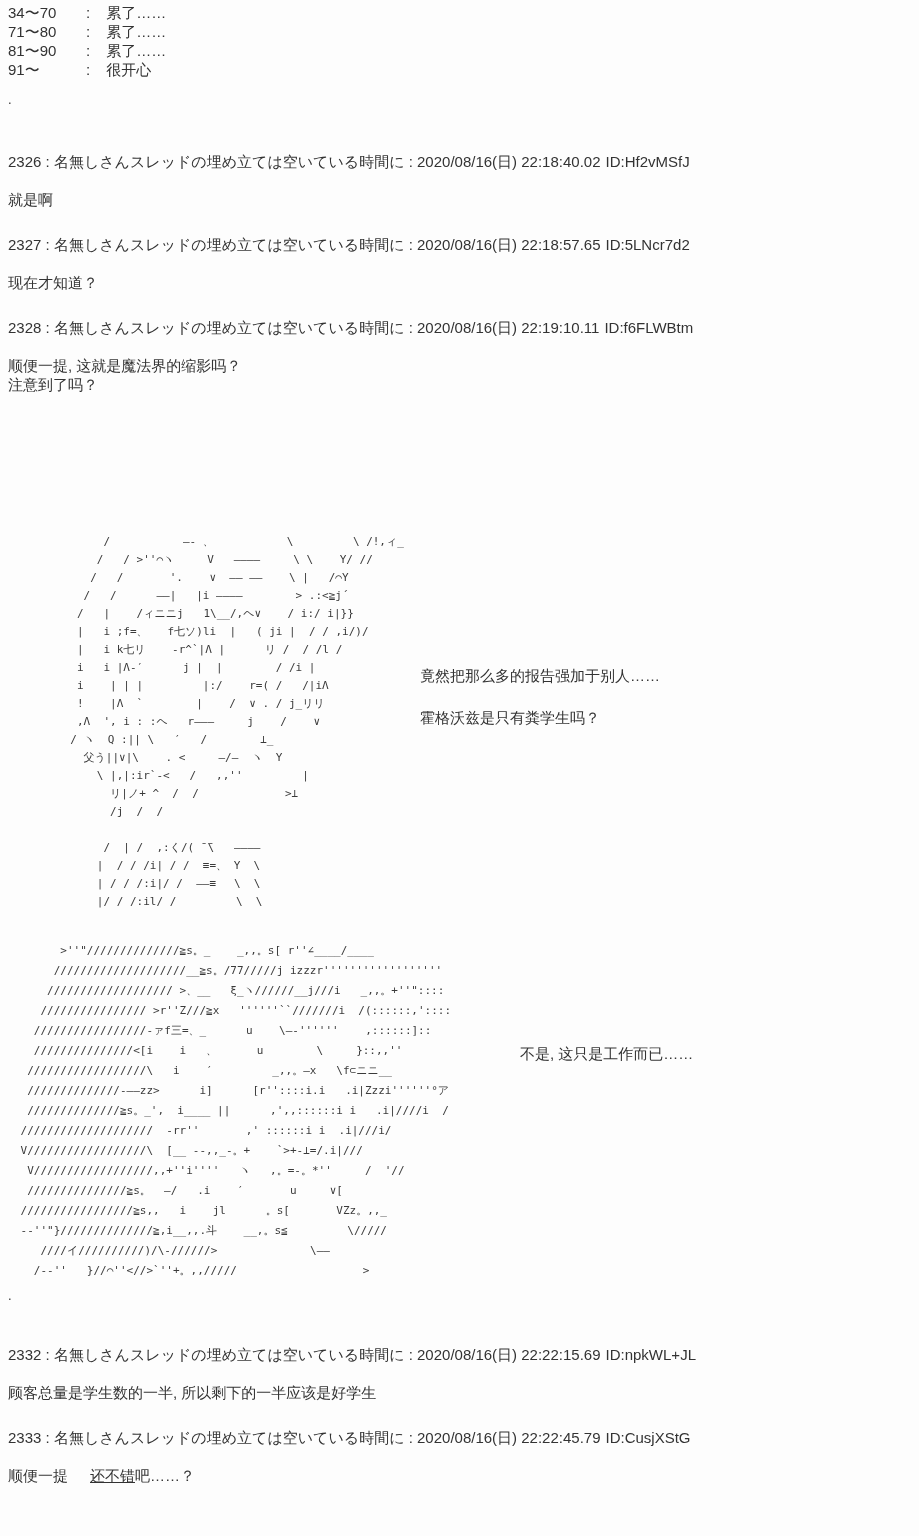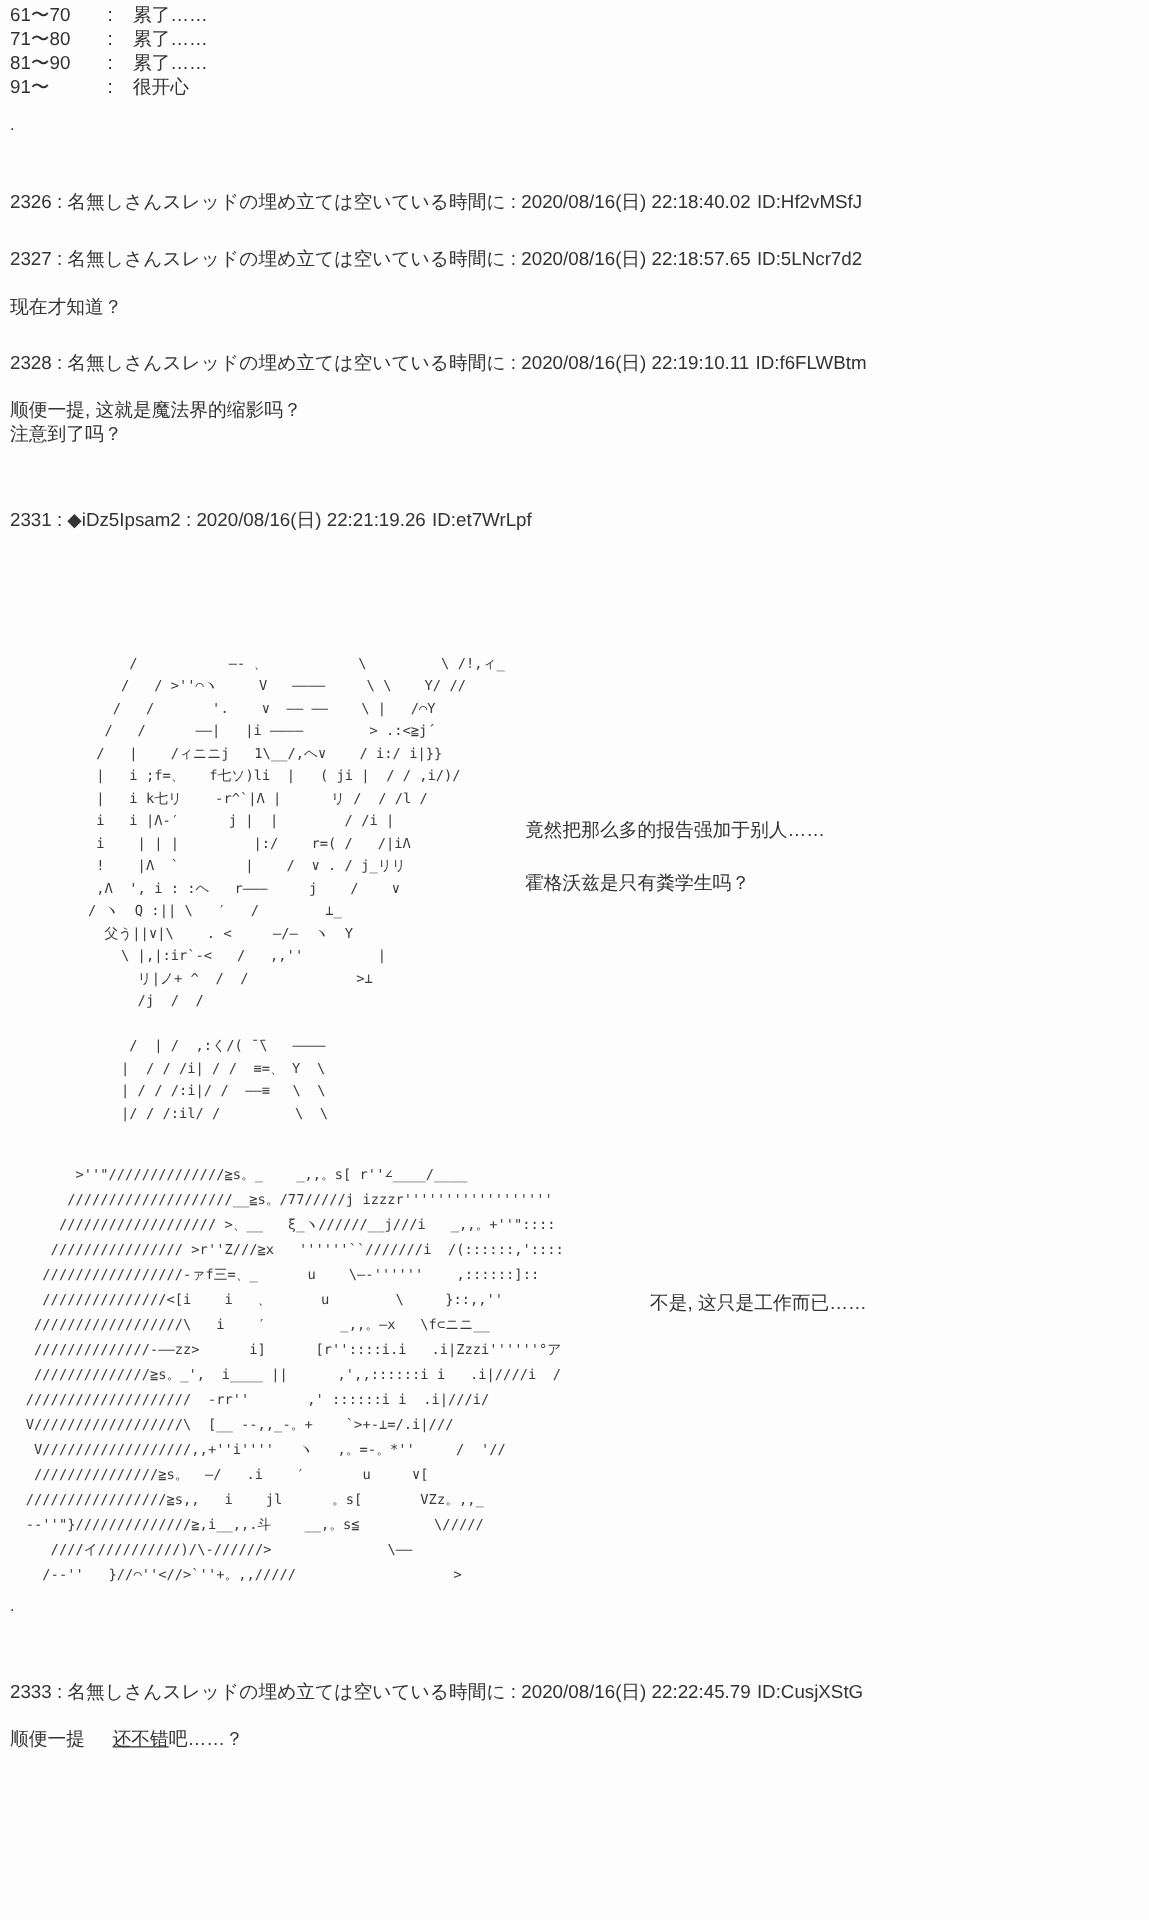--- a/index.html
+++ b/index.html
@@ -46,62 +46,60 @@
 
   .u { text-decoration: underline; margin-left: 22px; }
 </style>
 </head>
 <body>
 
 <div class="page">
 
   <div class="score-list">
     <div class="score-row">
-      <span class="range">61〜70</span><span>:</span><span class="label">累了……</span>
+      <span class="range">34〜70</span><span>:</span><span class="label">累了……</span>
     </div>
     <div class="score-row">
       <span class="range">71〜80</span><span>:</span><span class="label">累了……</span>
     </div>
     <div class="score-row">
       <span class="range">81〜90</span><span>:</span><span class="label">累了……</span>
     </div>
     <div class="score-row">
       <span class="range">91〜</span><span>:</span><span class="label">很开心</span>
     </div>
   </div>
 
   <div class="dot-line">.</div>
 
   <div class="post post-first">
     <div class="post-header">
       <span>2326</span><span> : </span><span>名無しさんスレッドの埋め立ては空いている時間に</span><span> : </span><span>2020/08/16(日) 22:18:40.02</span><span class="post-id">ID:Hf2vMSfJ</span>
     </div>
+    <div class="post-body">就是啊</div>
   </div>
 
   <div class="post">
     <div class="post-header">
       <span>2327</span><span> : </span><span>名無しさんスレッドの埋め立ては空いている時間に</span><span> : </span><span>2020/08/16(日) 22:18:57.65</span><span class="post-id">ID:5LNcr7d2</span>
     </div>
     <div class="post-body">现在才知道？</div>
   </div>
 
   <div class="post">
     <div class="post-header">
       <span>2328</span><span> : </span><span>名無しさんスレッドの埋め立ては空いている時間に</span><span> : </span><span>2020/08/16(日) 22:19:10.11</span><span class="post-id">ID:f6FLWBtm</span>
     </div>
     <div class="post-body">
       <div>顺便一提, 这就是魔法界的缩影吗？</div>
       <div>注意到了吗？</div>
     </div>
   </div>
 
   <div class="post post-2331">
-    <div class="post-header">
-      <span>2331</span><span> : </span><span>◆iDz5Ipsam2</span><span> : </span><span>2020/08/16(日) 22:21:19.26</span><span class="post-id">ID:et7WrLpf</span>
-    </div>
     <div class="post-body aa-body">
       <pre class="aa aa1">            /           ―- 、           \         \ /!,ィ_
            /   / &gt;''⌒ヽ     V   ――――     \ \    Y/ //
           /   /       '.    ∨  ―― ――    \ |   /⌒Y
          /   /      ――|   |i ――――        &gt; .:&lt;≧j´
         /   |    /ィニニj   1\__/,ヘ∨    / i:/ i|}}
         |   i ;f=、   f七ソ)li  |   ( ji |  / / ,i/)/
         |   i k七リ    -r^`|Λ |      リ /  / /l /
         i   i |Λ-′      j |  |        / /i |
         i    | | |         |:/    r=( /   /|iΛ
@@ -134,20 +132,26 @@
   ///////////////≧s。  ―/   .i    ′       u     ∨[
  /////////////////≧s,,   i    jl      。s[       VZz。,,_
  --''"}//////////////≧,i__,,.斗    __,。s≦         \/////
     ////イ//////////)/\-//////&gt;              \――
    /--''   }//⌒''&lt;//&gt;`''+。,,/////                   &gt;</pre>
       <div class="dialogue d3">不是, 这只是工作而已……</div>
       <div class="dialogue dot2">.</div>
     </div>
   </div>
 
+  <div class="post" style="margin-top:16px;">
+    <div class="post-header">
+      <span>2332</span><span> : </span><span>名無しさんスレッドの埋め立ては空いている時間に</span><span> : </span><span>2020/08/16(日) 22:22:15.69</span><span class="post-id">ID:npkWL+JL</span>
+    </div>
+    <div class="post-body">顾客总量是学生数的一半, 所以剩下的一半应该是好学生</div>
+  </div>
 
   <div class="post">
     <div class="post-header">
       <span>2333</span><span> : </span><span>名無しさんスレッドの埋め立ては空いている時間に</span><span> : </span><span>2020/08/16(日) 22:22:45.79</span><span class="post-id">ID:CusjXStG</span>
     </div>
     <div class="post-body">
       <span>顺便一提</span><span class="u">还不错</span><span>吧……？</span>
     </div>
   </div>
 

